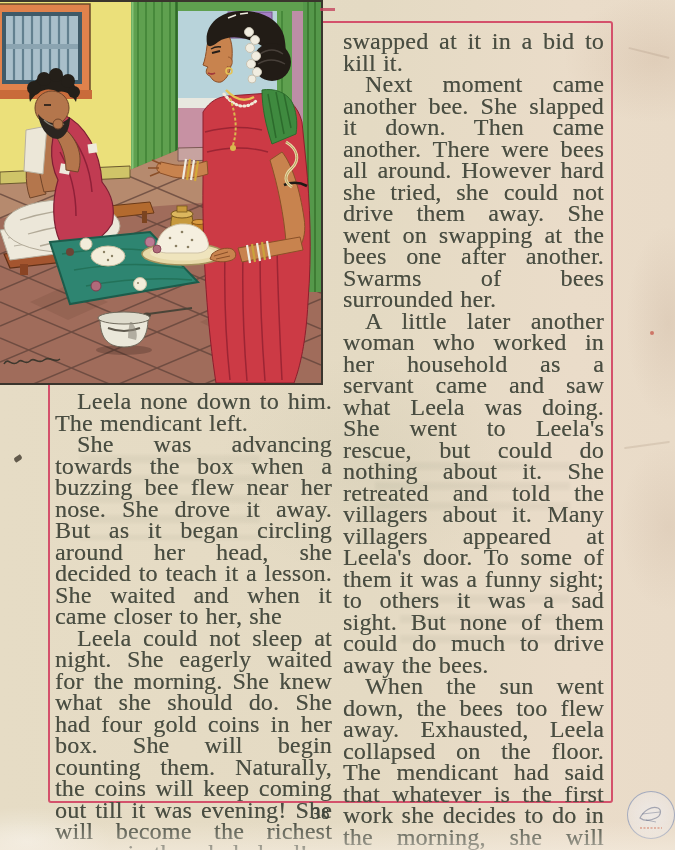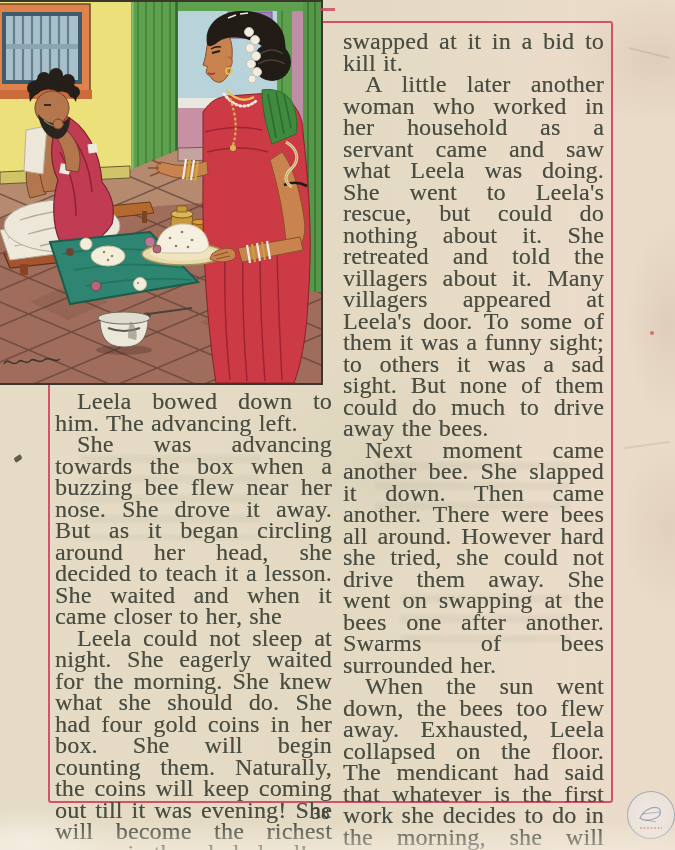--- a/index.html
+++ b/index.html
@@ -312,29 +312,29 @@
         <ellipse cx="124" cy="316" rx="26" ry="6" fill="#dfdccd" stroke="#6f6a5c"></ellipse>
         <path d="M108,326 Q124,332 140,326" fill="none" stroke="#5f5a4e" stroke-width="2"></path>
         <path d="M132,320 C136,326 138,332 136,338 L128,336 C128,330 129,324 130,320 Z" fill="#8a857a" opacity=".6"></path>
       </g>
 
       <path d="M4,362 C8,354 12,366 18,360 C22,355 24,364 30,359 C34,354 38,363 44,358 C50,353 54,362 60,357" fill="none" stroke="#3e382e" stroke-width="1.6"></path>
     </svg>
   </div>
 
   <div class="col col-left">
-    <p>Leela bowed down to him. The advancing left.</p>
+    <p>Leela none down to him. The mendicant left.</p>
     <p>She was advancing towards the box when a buzzing bee flew near her nose. She drove it away. But as it began circling around her head, she decided to teach it a lesson. She waited and when it came closer to her, she</p>
     <p>Leela could not sleep at night. She eagerly waited for the morning. She knew what she should do. She had four gold coins in her box. She will begin counting them. Naturally, the coins will keep coming out till it was evening! She will become the richest person in the whole land!</p>
   </div>
 
   <div class="col col-right">
     <p class="cont">swapped at it in a bid to kill it.</p>
+    <p>Next moment came another bee. She slapped it down. Then came another. There were bees all around. However hard she tried, she could not drive them away. She went on swapping at the bees one after another. Swarms of bees surrounded her.</p>
     <p>A little later another woman who worked in her household as a servant came and saw what Leela was doing. She went to Leela's rescue, but could do nothing about it. She retreated and told the villagers about it. Many villagers appeared at Leela's door. To some of them it was a funny sight; to others it was a sad sight. But none of them could do much to drive away the bees.</p>
-    <p>Next moment came another bee. She slapped it down. Then came another. There were bees all around. However hard she tried, she could not drive them away. She went on swapping at the bees one after another. Swarms of bees surrounded her.</p>
     <p>When the sun went down, the bees too flew away. Exhausted, Leela collapsed on the floor. The mendicant had said that whatever is the first work she decides to do in the morning, she will continue doing till the evening. That had happened!</p>
   </div>
 
   <div class="page-number">38</div>
 
   <div class="stamp">
     <svg width="46" height="46" viewBox="0 0 46 46" xmlns="http://www.w3.org/2000/svg">
       <path d="M12,26 C16,18 24,14 30,16 C34,18 33,24 28,26 C22,29 16,29 12,26 Z" fill="none" stroke="rgba(90,100,130,.5)" stroke-width="1.2"></path>
       <path d="M14,22 L32,20 M18,28 L28,30" stroke="rgba(90,100,130,.4)" stroke-width="1"></path>
       <line x1="12" y1="36" x2="34" y2="36" stroke="rgba(200,90,60,.55)" stroke-width="1.5" stroke-dasharray="2,1.5"></line>

